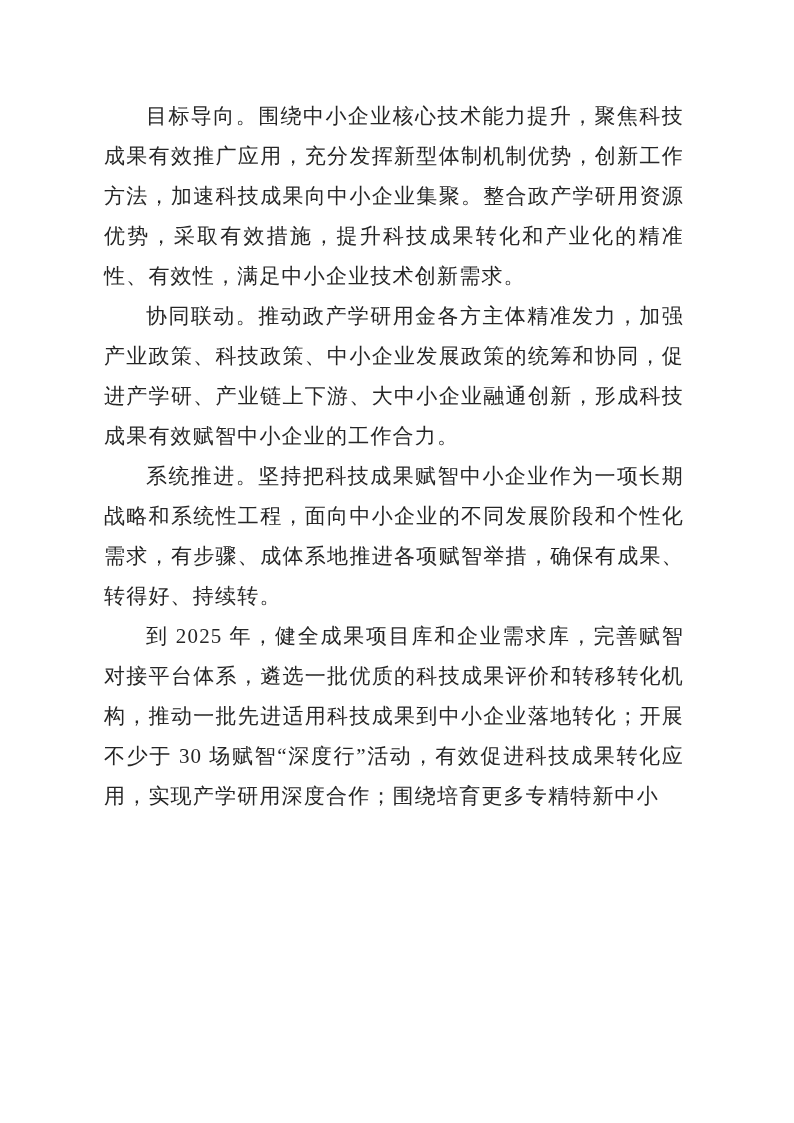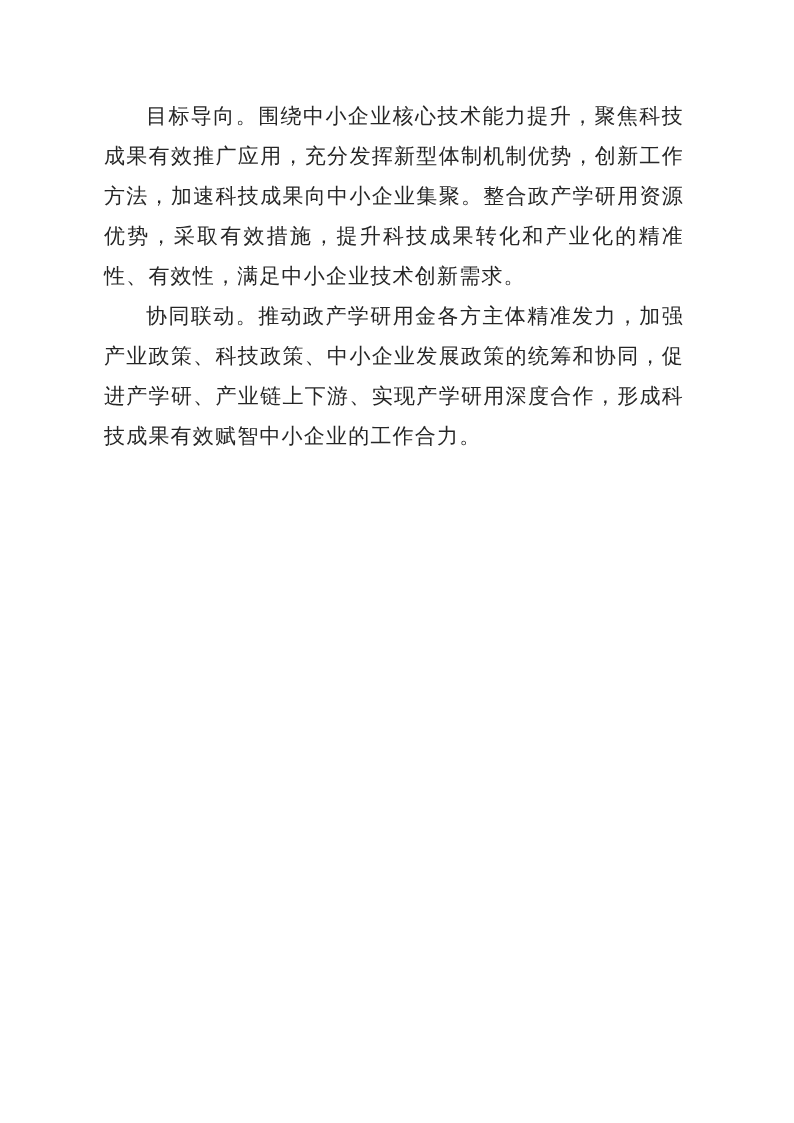--- a/index.html
+++ b/index.html
@@ -45,16 +45,18 @@
     letter-spacing: 0;
   }
 </style>
 </head>
 <body>
 
 <div class="page">
   <div class="content">
 
   <p class="para">目标导向。围绕中小企业核心技术能力提升，聚焦科技成果有效推广应用，充分发挥新型体制机制优势，创新工作方法，加速科技成果向中小企业集聚。整合政产学研用资源优势，采取有效措施，提升科技成果转化和产业化的精准性、有效性，满足中小企业技术创新需求。</p>
-      <p class="para">协同联动。推动政产学研用金各方主体精准发力，加强产业政策、科技政策、中小企业发展政策的统筹和协同，促进产学研、产业链上下游、实现产学研用深度合作，形成科技成果有效赋智中小企业的工作合力。</p>
+      <p class="para">协同联动。推动政产学研用金各方主体精准发力，加强产业政策、科技政策、中小企业发展政策的统筹和协同，促进产学研、产业链上下游、大中小企业融通创新，形成科技成果有效赋智中小企业的工作合力。</p>
+      <p class="para">系统推进。坚持把科技成果赋智中小企业作为一项长期战略和系统性工程，面向中小企业的不同发展阶段和个性化需求，有步骤、成体系地推进各项赋智举措，确保有成果、转得好、持续转。</p>
+      <p class="para">到 2025 年，健全成果项目库和企业需求库，完善赋智对接平台体系，遴选一批优质的科技成果评价和转移转化机构，推动一批先进适用科技成果到中小企业落地转化；开展不少于 30 场赋智“深度行”活动，有效促进科技成果转化应用，实现产学研用深度合作；围绕培育更多专精特新中小</p>
     </div>
   <div class="footer">2</div>
 </div>
 
 </body></html>

